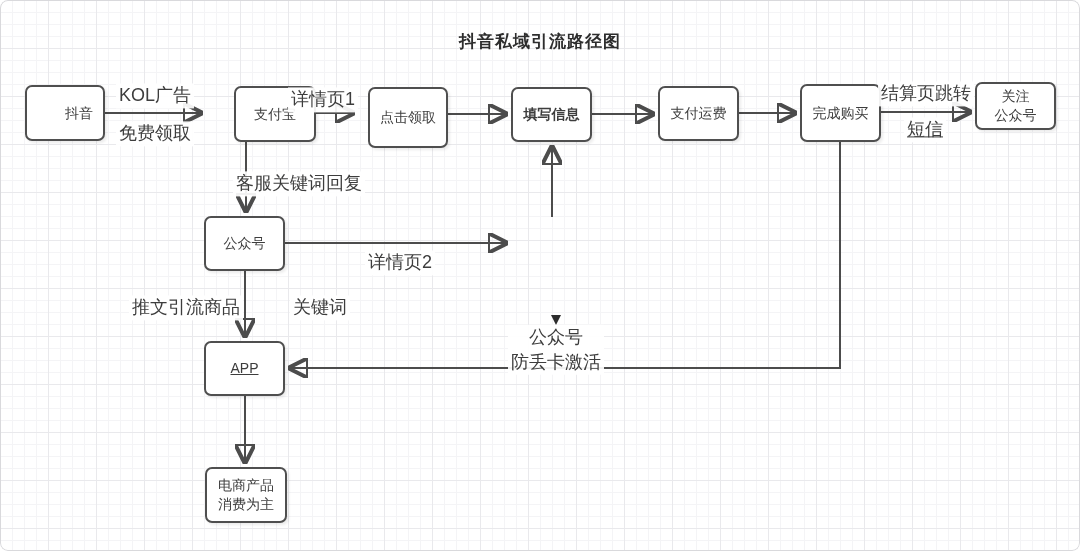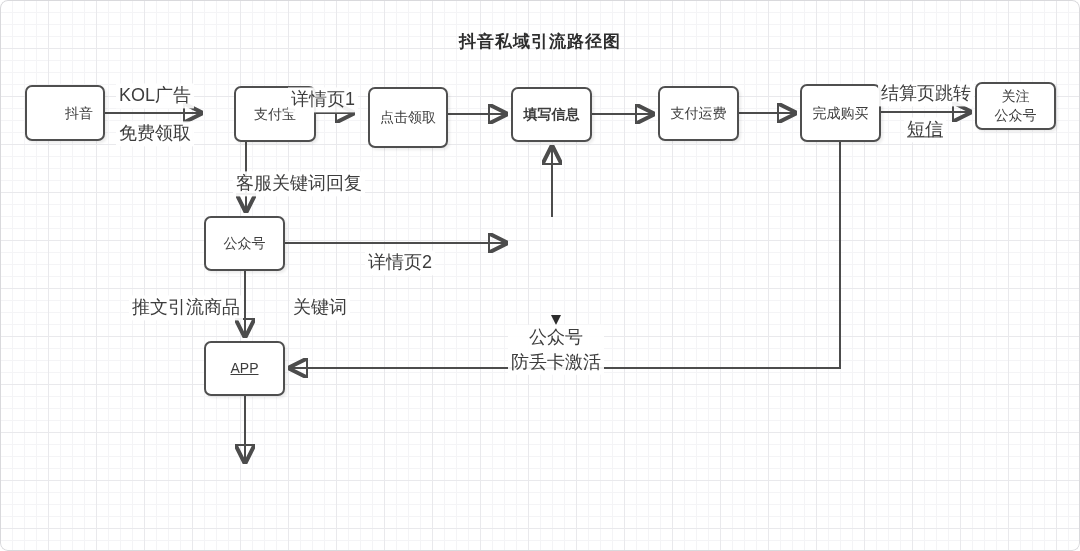--- a/index.html
+++ b/index.html
@@ -99,20 +99,24 @@
   <div class="node" style="left:975px;top:82px;width:81px;height:48px;">
     <span>关注</span>
     <span>公众号</span>
   </div>
   <div class="node" style="left:204px;top:216px;width:81px;height:55px;">
     <span>公众号</span>
   </div>
   <div class="node" style="left:204px;top:341px;width:81px;height:55px;text-decoration:underline;">
     <span>APP</span>
   </div>
+  <div class="node" style="left:205px;top:467px;width:82px;height:56px;">
+    <span>电商产品</span>
+    <span>消费为主</span>
+  </div>
 
   <div class="edge-label" style="left:155px;top:96px;">KOL广告</div>
   <div class="edge-label" style="left:155px;top:134px;">免费领取</div>
   <div class="edge-label" style="left:323px;top:100px;text-align:right;">详情页1</div>
   <div class="edge-label" style="left:926px;top:94px;">结算页跳转</div>
   <div class="edge-label" style="left:925px;top:130px;text-decoration:underline;">短信</div>
   <div class="edge-label" style="left:299px;top:184px;">客服关键词回复</div>
   <div class="edge-label" style="left:400px;top:263px;">详情页2</div>
   <div class="edge-label" style="left:186px;top:308px;">推文引流商品</div>
   <div class="edge-label" style="left:300px;top:308px;margin-left:20px;">关键词</div>

